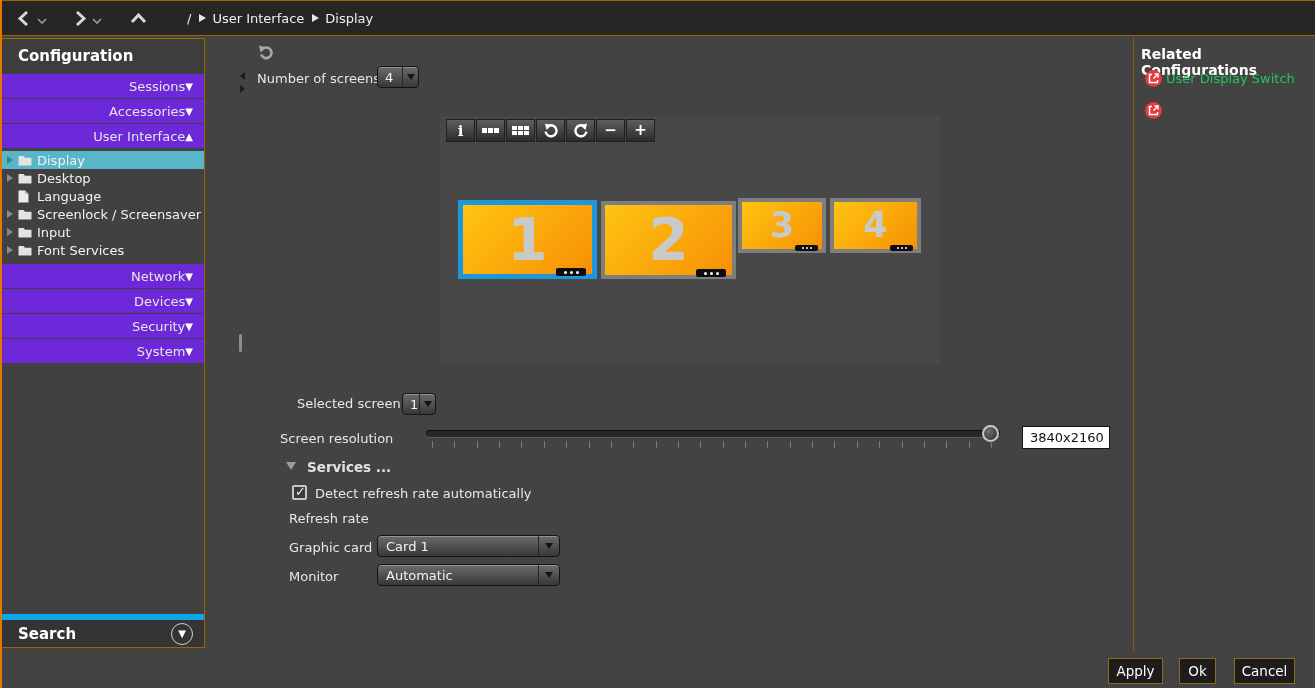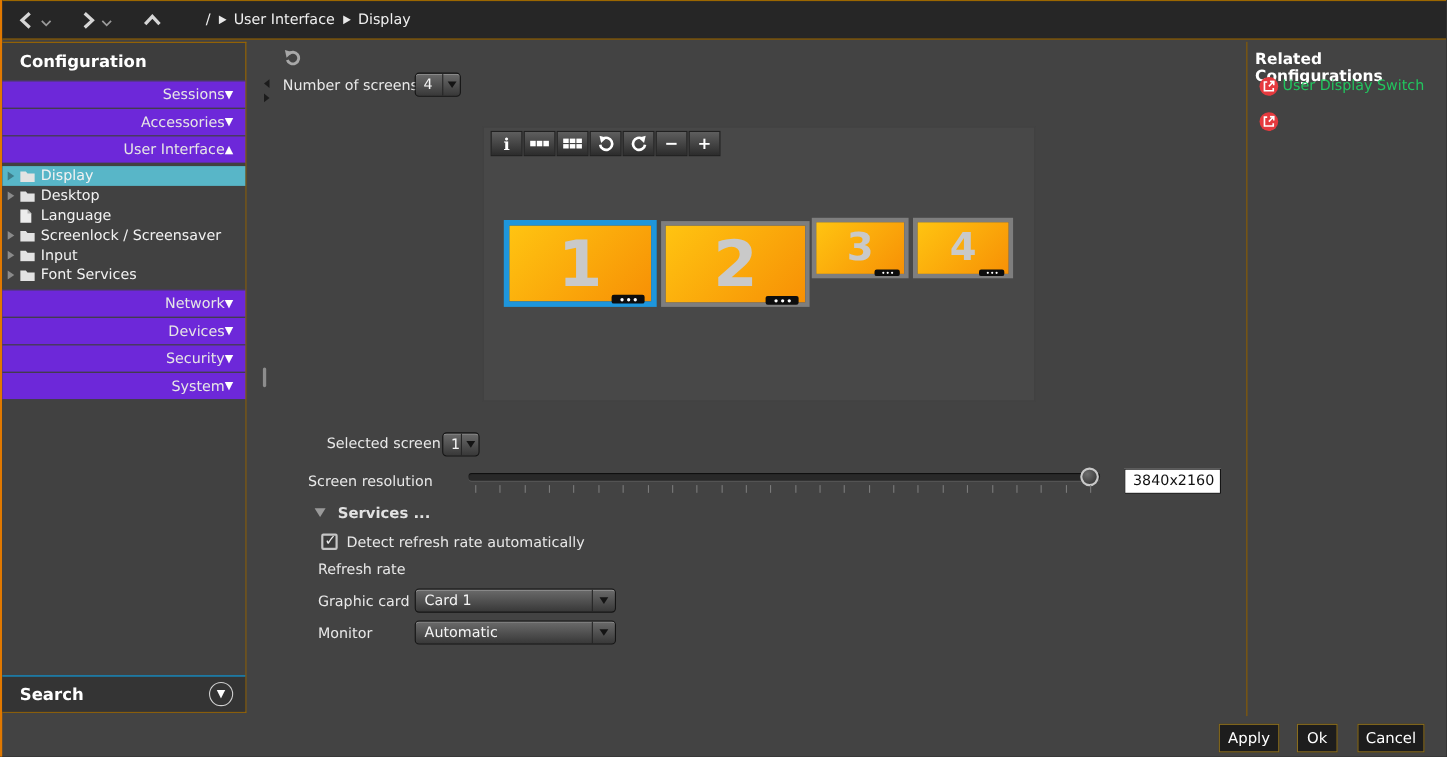--- a/index.html
+++ b/index.html
@@ -16,41 +16,41 @@
     display:flex; align-items:center; color:#d6d6d6;
   }
   .navbtn { display:flex; align-items:center; justify-content:center; cursor:pointer; }
   .nav-chevron { margin-left:14px; }
   .nav-small { margin-left:4px; margin-top:6px; }
   .breadcrumb { display:flex; align-items:center; gap:8px; margin-left:40px; font-size:13px; color:#f0f0f0; }
   .crumb { display:flex; align-items:center; gap:6px; }
   .crumb-tri { width:0; height:0; border-left:7px solid #e8e8e8; border-top:4.5px solid transparent; border-bottom:4.5px solid transparent; }
   
   .sidebar {
-    position:absolute; left:0; top:38px; width:222px; height:610px;
+    position:absolute; left:0; top:38px; width:203px; height:610px;
     background:#3d3d3d; border:1px solid #9c6700; border-left:none;
     display:flex; flex-direction:column;
   }
   .sidebar-title { height:34px; line-height:34px; padding-left:16px; font-size:15px; font-weight:bold; color:#ffffff; }
   .accordion-row {
     height:25px; background:#6d28d9; border-top:1px solid #3f3f3f;
     display:flex; align-items:center; justify-content:flex-end;
     padding:0 11px 0 10px; font-size:13px; color:#e6e6e6; cursor:pointer;
   }
   .acc-arrow { font-size:10px; color:#ffffff; }
   .tree { background:#414141; padding:3px 0 4px 0; }
   .tree-row { position:relative; height:18px; display:flex; align-items:center; font-size:13px; color:#f2f2f2; cursor:pointer; }
   .tree-row.selected { background:#58b6c8; }
   .tw-exp { position:absolute; left:5px; width:0; height:0; border-left:6px solid #8a8a8a; border-top:4px solid transparent; border-bottom:4px solid transparent; }
   .tree-row.selected .tw-exp { border-left-color:#3d7c89; }
   .tw-icon { position:absolute; left:16px; display:flex; }
   .tw-label { position:absolute; left:35px; white-space:nowrap; }
   .sidebar-filler { flex:1; background:#414141; }
   .search-row {
-    height:33px; background:#343434; border-top:1px solid #0ea5e9;
+    height:33px; background:#343434; border-top:6px solid #0ea5e9;
     display:flex; align-items:center; justify-content:space-between; padding:0 11px 0 16px;
   }
   .search-label { font-size:15px; font-weight:bold; color:#ffffff; }
   .search-circle {
     width:22px; height:22px; border-radius:50%; border:1px solid #cfcfcf;
     display:flex; align-items:center; justify-content:center; font-size:10px; color:#ffffff; cursor:pointer;
   }
   
   .splitter-arrow { position:absolute; width:0; height:0; }
   .splitter-thumb { position:absolute; left:237px; top:334px; width:3px; height:18px; background:#8d8d8d; border-radius:2px; }

